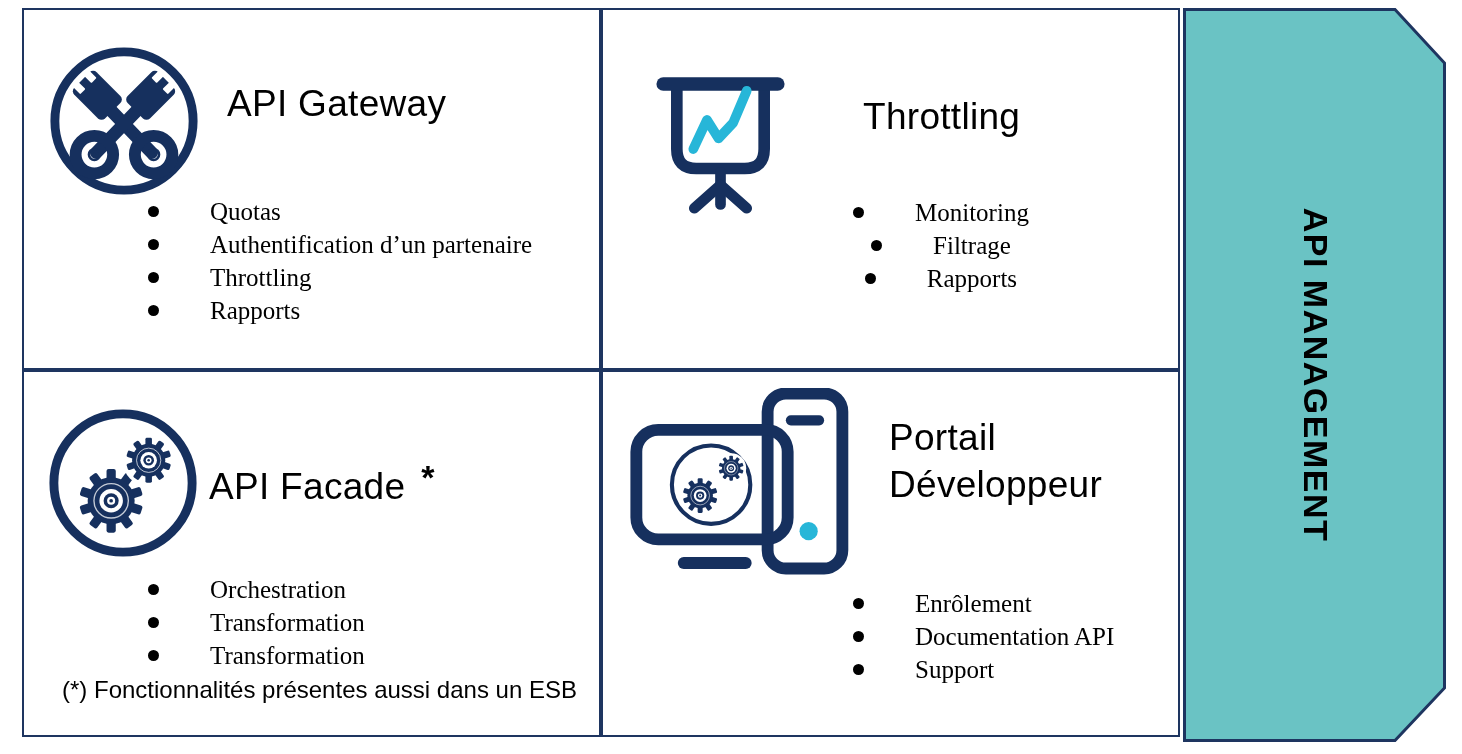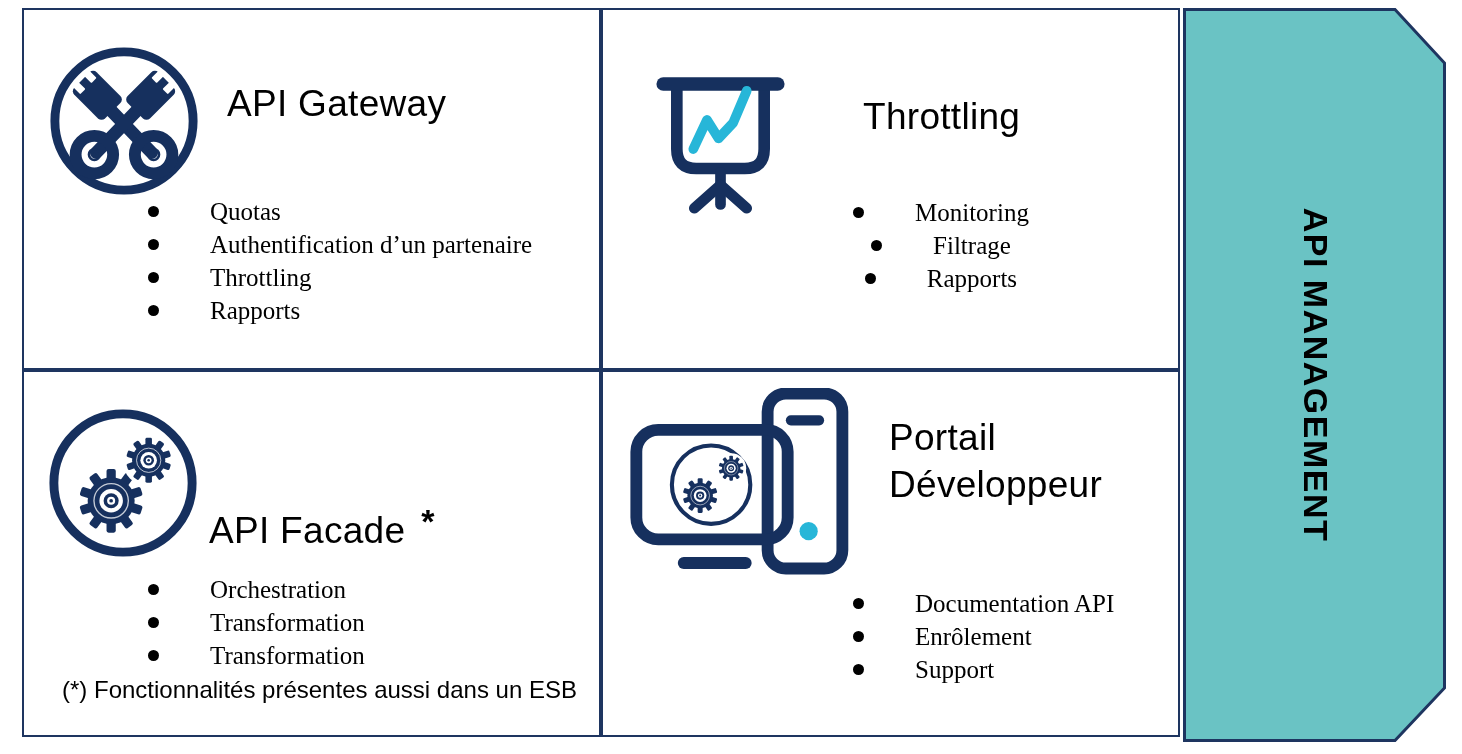--- a/index.html
+++ b/index.html
@@ -131,21 +131,21 @@
       </div>
     </div>
 
     <div class="cell">
       <svg class="icon" style="left:20px; top:32px;" width="158" height="158" viewBox="0 0 160 160">
         <circle cx="80" cy="80" r="70" class="sN" stroke-width="9"></circle>
         <use href="#gear" transform="translate(68,98) scale(0.85)"></use>
         <circle cx="106" cy="57" r="26.5" class="fW"></circle>
         <use href="#gear" transform="translate(106,57) scale(0.6)"></use>
       </svg>
-      <div class="qtitle" style="left:185px; top:84px;margin-top:44px;">
+      <div class="qtitle" style="left:185px; top:84px;">
         <span>API Facade</span><span class="sup-star">*</span>
       </div>
       <div class="blist" style="left:124px; top:201px;">
         <div class="bitem">
           <span class="dot"></span>
           <span>Orchestration</span>
         </div>
         <div class="bitem">
           <span class="dot"></span>
           <span>Transformation</span>
@@ -167,25 +167,25 @@
         <circle cx="90" cy="106" r="43" class="sN" stroke-width="4.5" fill="#fff"></circle>
         <use href="#gear" transform="translate(78,118) scale(0.5)"></use>
         <circle cx="112" cy="88" r="16.5" class="fW"></circle>
         <use href="#gear" transform="translate(112,88) scale(0.36)"></use>
         <line x1="60" y1="192" x2="128" y2="192" class="sN" stroke-width="13" stroke-linecap="round"></line>
       </svg>
       <div class="qtitle qtitle-wrap" style="left:286px; top:42px;">Portail Développeur</div>
       <div class="blist" style="left:250px; top:215px;">
         <div class="bitem">
           <span class="dot"></span>
-          <span>Documentation API</span>
+          <span>Enrôlement</span>
         </div>
         <div class="bitem">
           <span class="dot"></span>
-          <span>Enrôlement</span>
+          <span>Documentation API</span>
         </div>
         <div class="bitem">
           <span class="dot"></span>
           <span>Support</span>
         </div>
       </div>
     </div>
   </div>
 
   <div class="banner">

